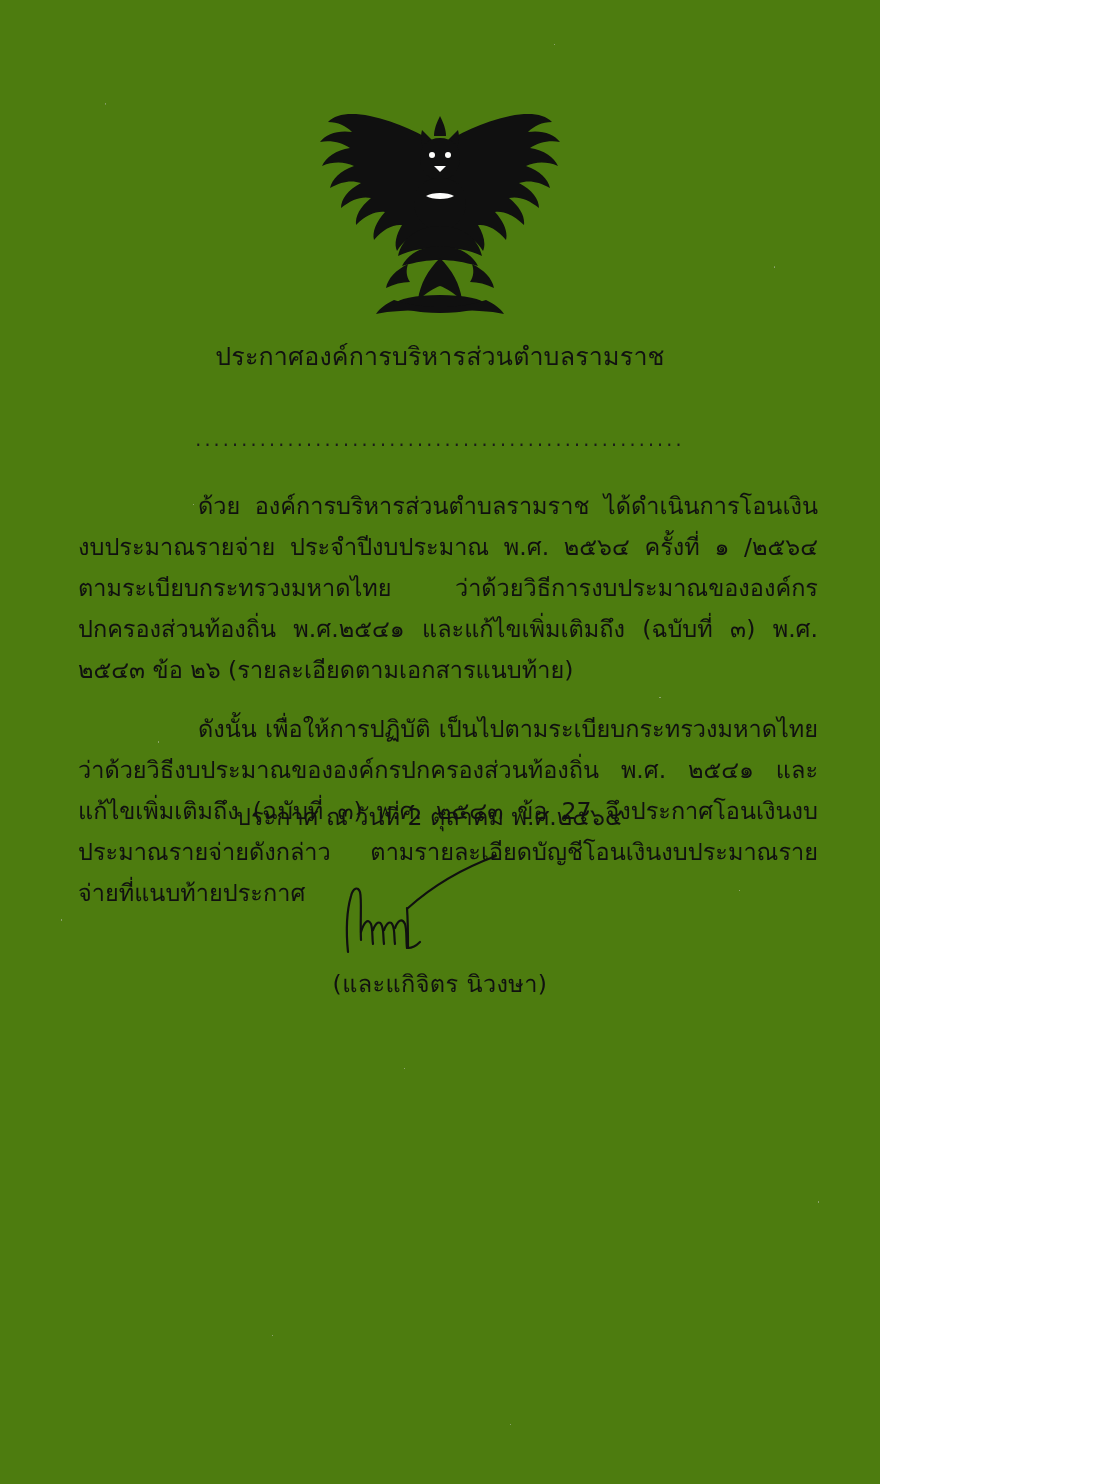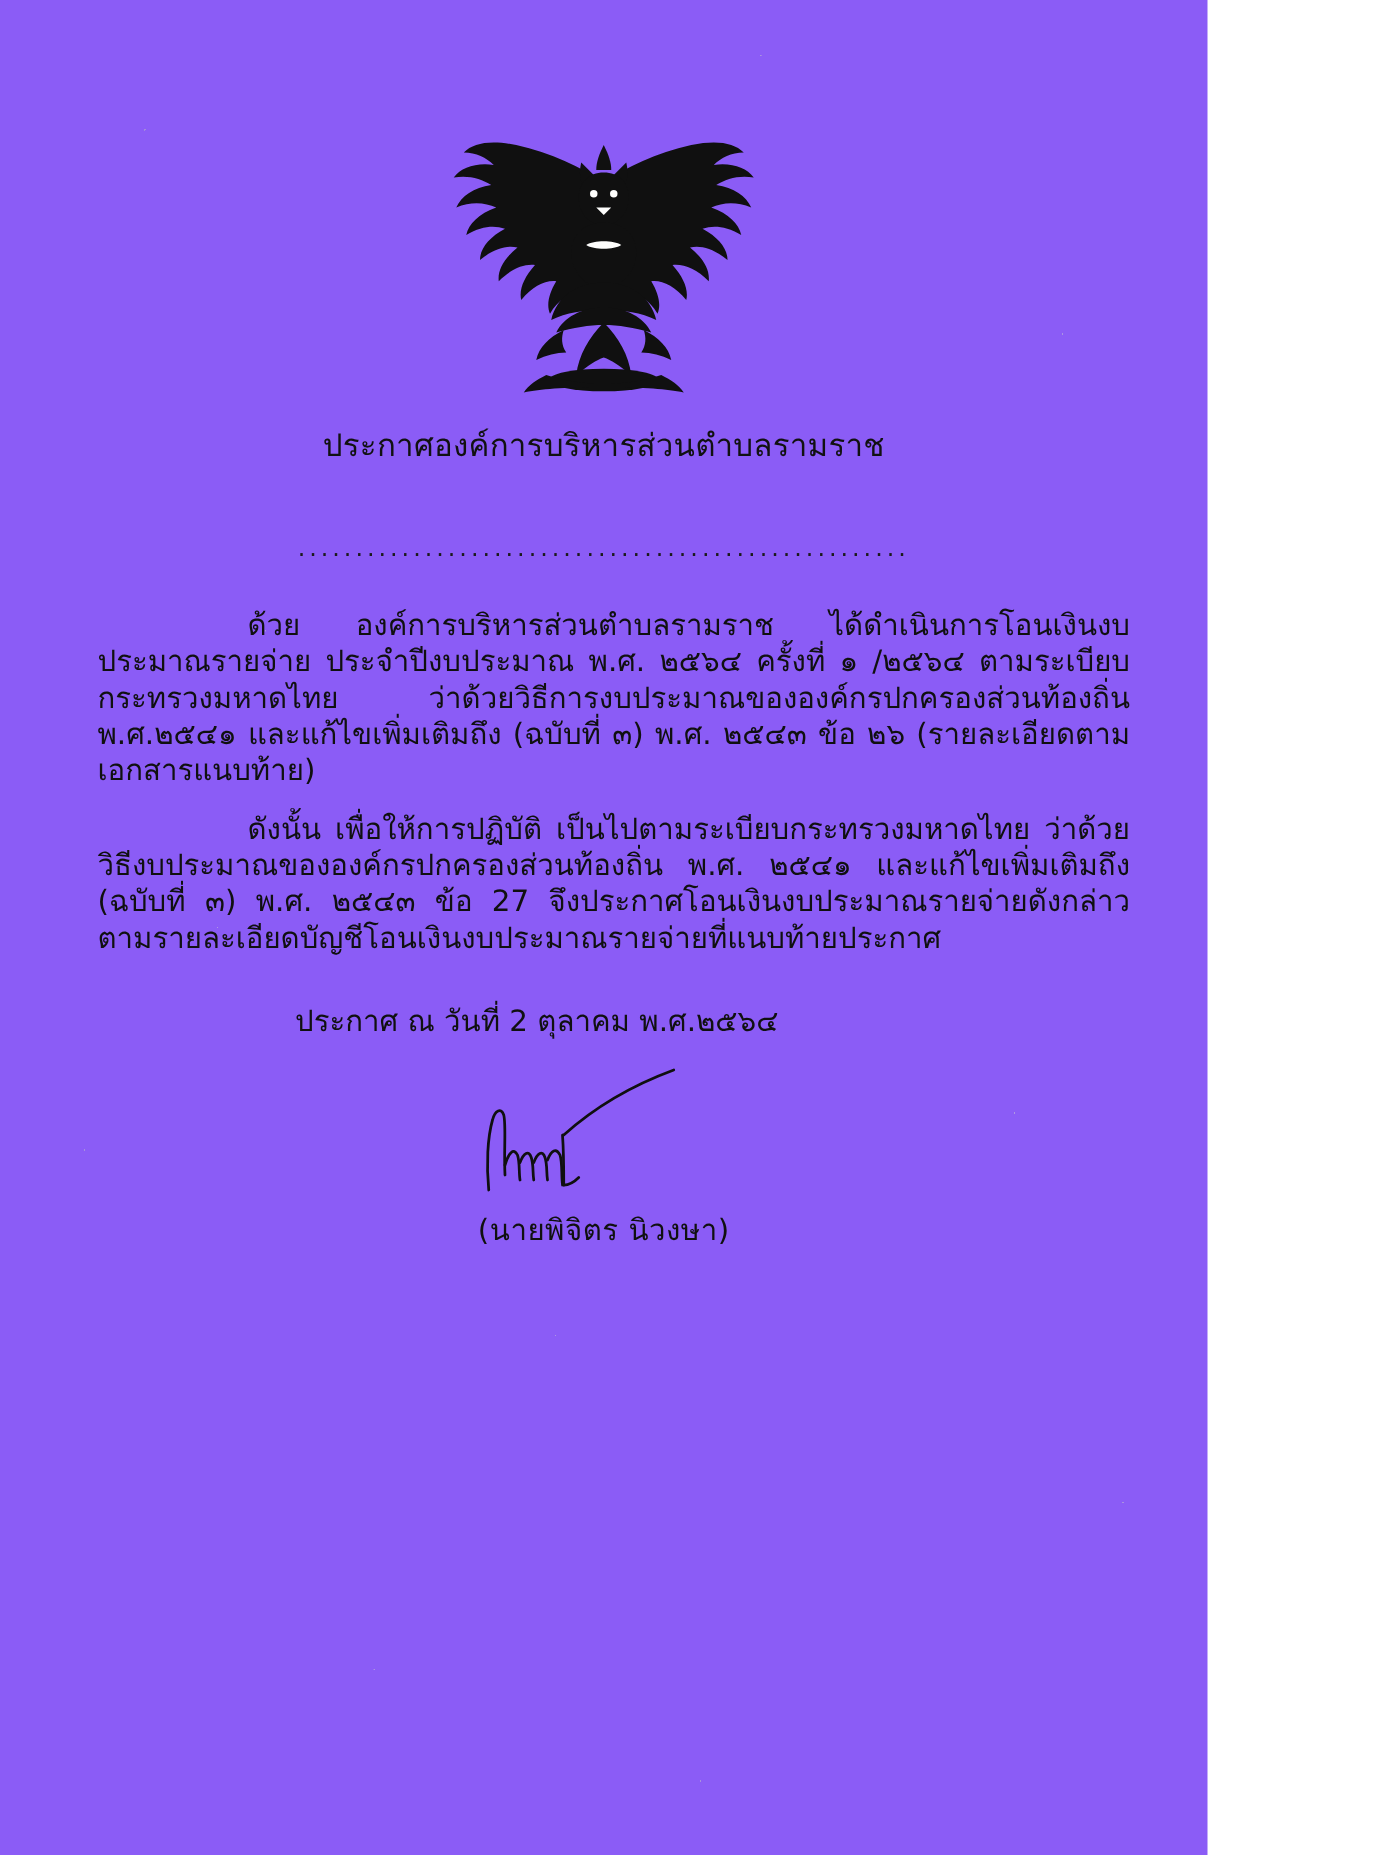--- a/index.html
+++ b/index.html
@@ -5,23 +5,23 @@
   html, body {
     margin: 0;
     padding: 0;
     background: #ffffff;
   }
   body {
     font-family: "DejaVu Sans", sans-serif;
   }
   .page {
     position: relative;
-    width: 966px;
+    width: 880px;
     height: 1484px;
-    background: #8b5cf6;
+    background: #4d7c0f;
     overflow: hidden;
   }
   
   .noise {
     position: absolute;
     inset: 0;
     pointer-events: none;
     opacity: .5;
     background-image:
       radial-gradient(circle at 12% 7%, #bdbdbd 0.6px, transparent 0.7px),
@@ -75,21 +75,21 @@
     font-size: 19px;
     letter-spacing: 3.2px;
     color: #1a1a1a;
   }
   .body-text {
     position: absolute;
     left: 78px;
     right: 62px;
     top: 486px;
     font-size: 23.5px;
-    line-height: 29px;
+    line-height: 41px;
     color: #101010;
     text-align: justify;
   }
   .body-text p {
     margin: 0 0 18px 0;
   }
   .indent {
     display: inline-block;
     width: 120px;
   }
@@ -183,16 +183,16 @@
         <path d="M64 82 C67 74 71 72 73 78 C75 84 74 90 75 96"></path>
         <path d="M75 80 C78 72 82 70 85 76 C87 82 86 92 87 100"></path>
         <path d="M87 60 C88 74 88 88 88 100"></path>
         <path d="M88 60 C108 42 138 22 176 8"></path>
         <path d="M88 100 C92 100 96 98 100 94"></path>
       </g>
     </svg>
   </div>
 
   <div class="signer">
-    <div class="name">(นายพิจิตร  นิวงษา)</div>
+    <div class="name">(และแกิจิตร  นิวงษา)</div>
   </div>
 
 </div>
 
 </body></html>

